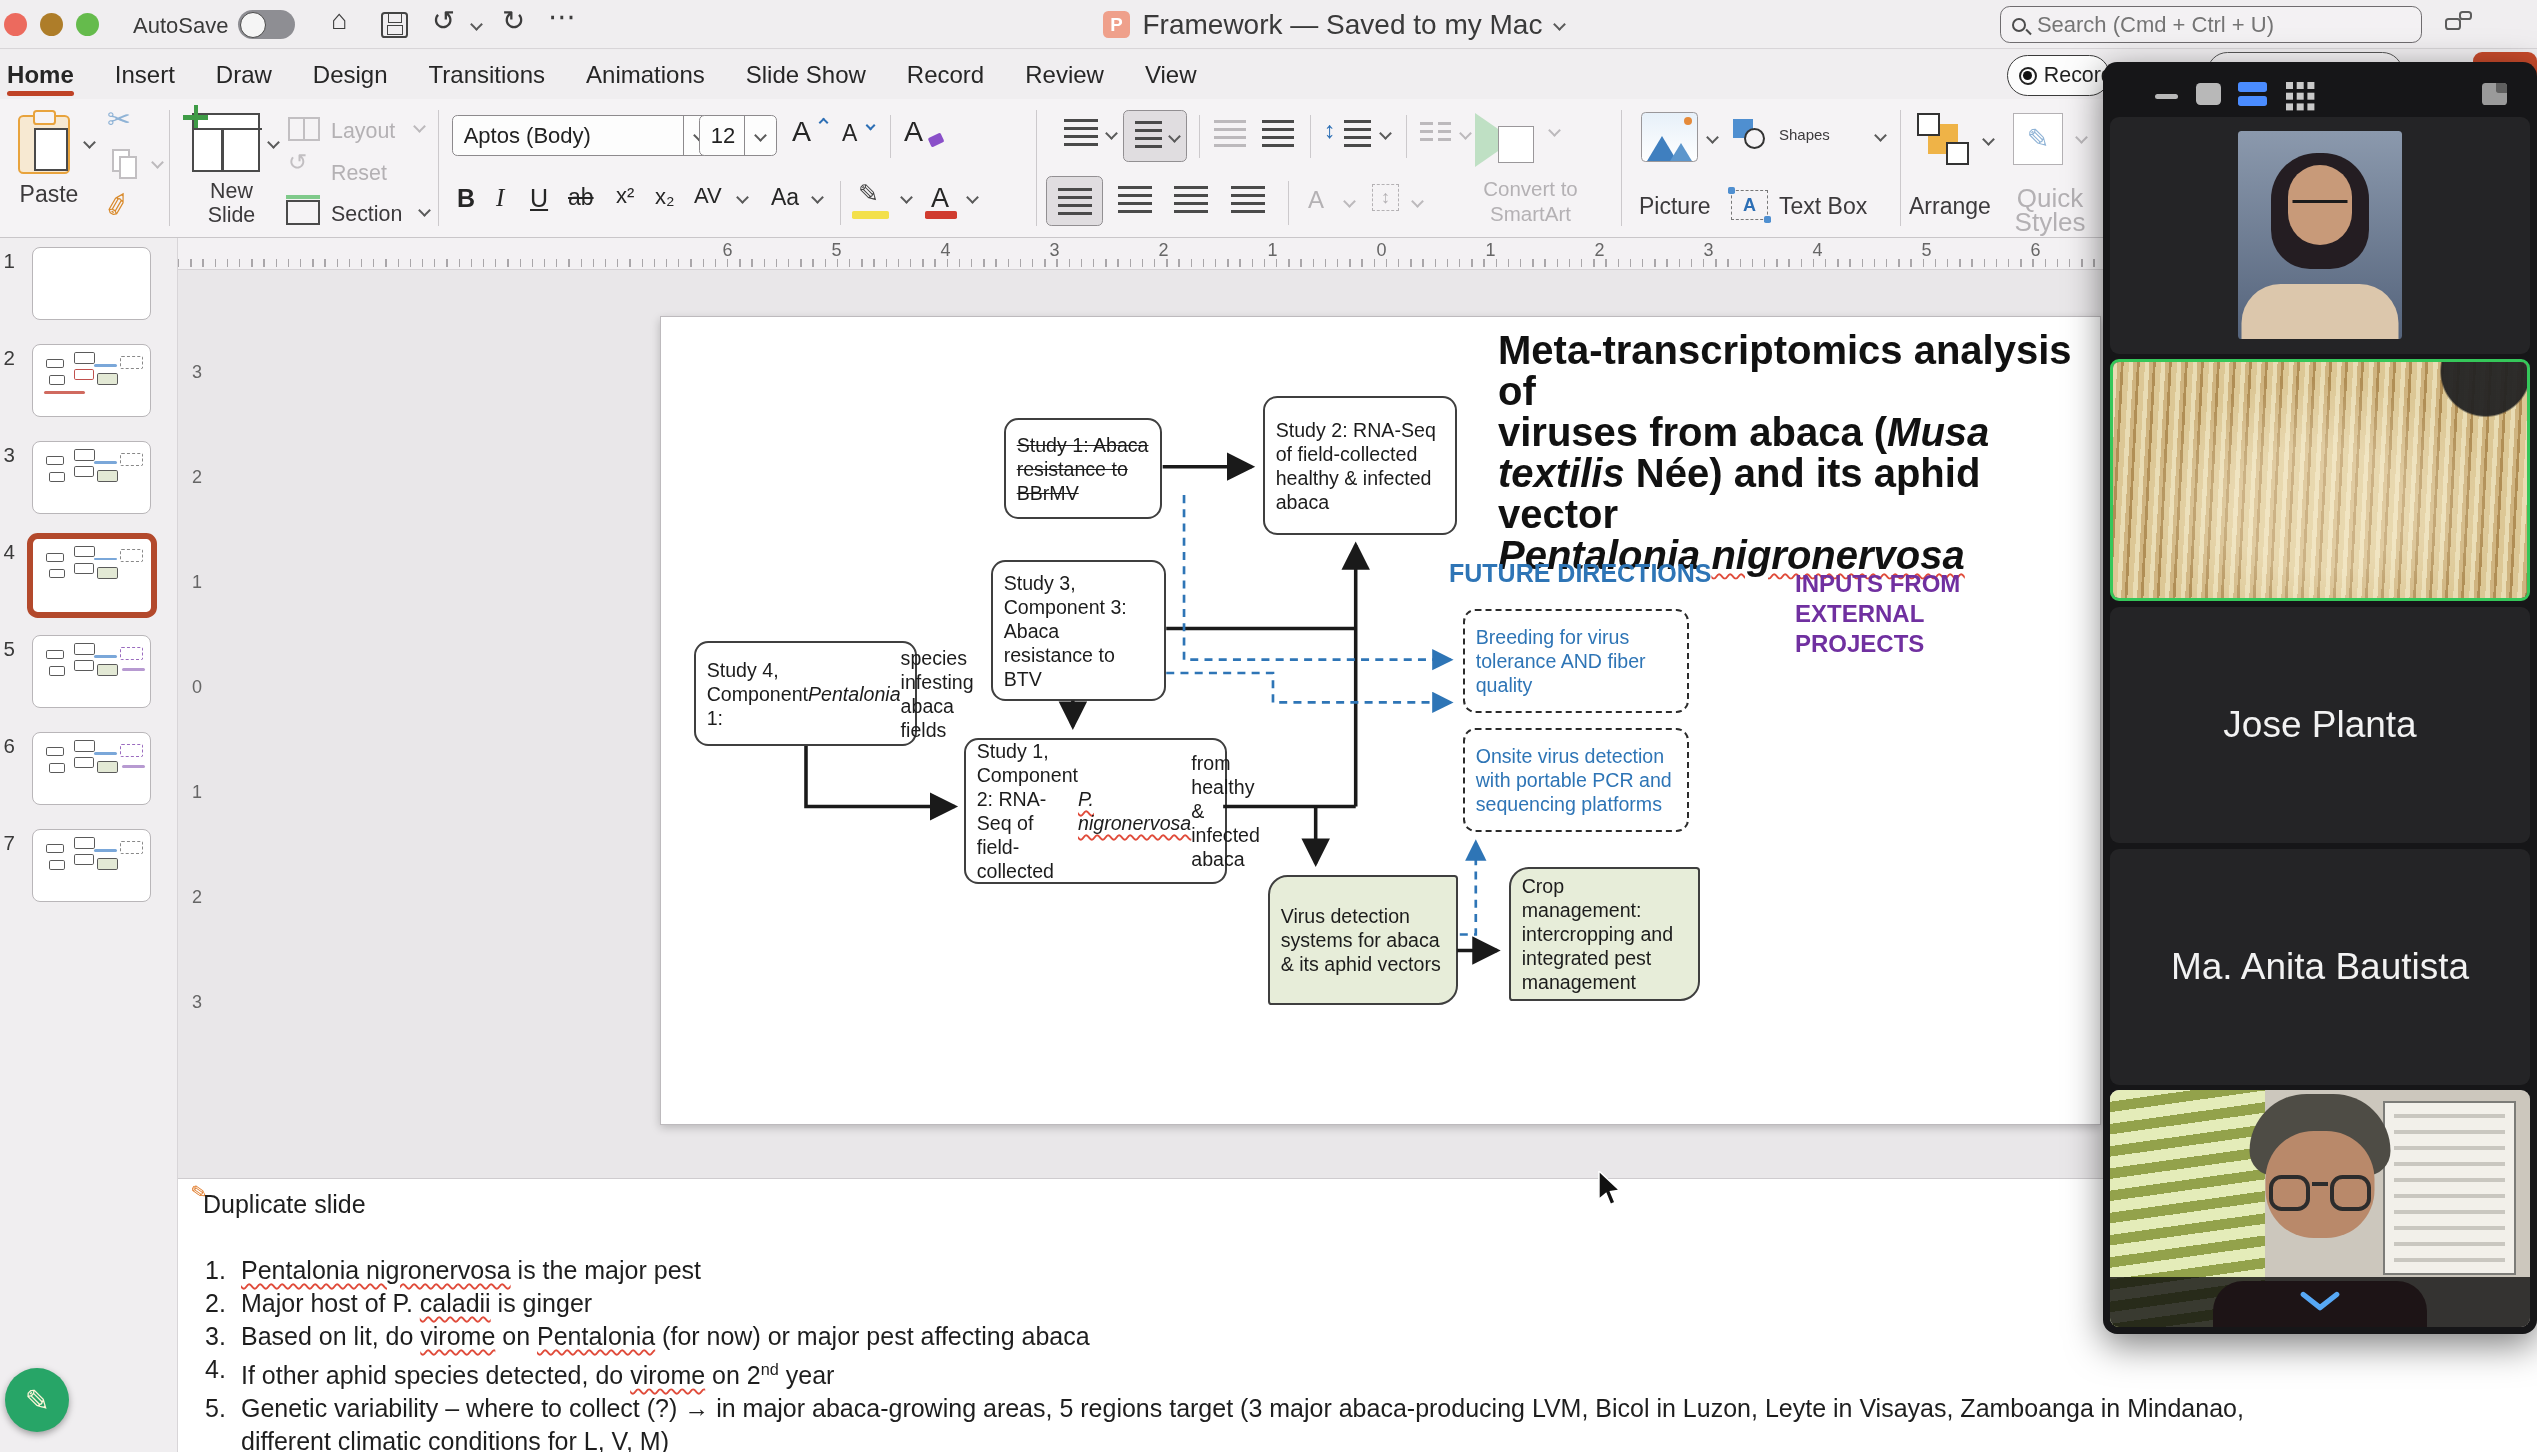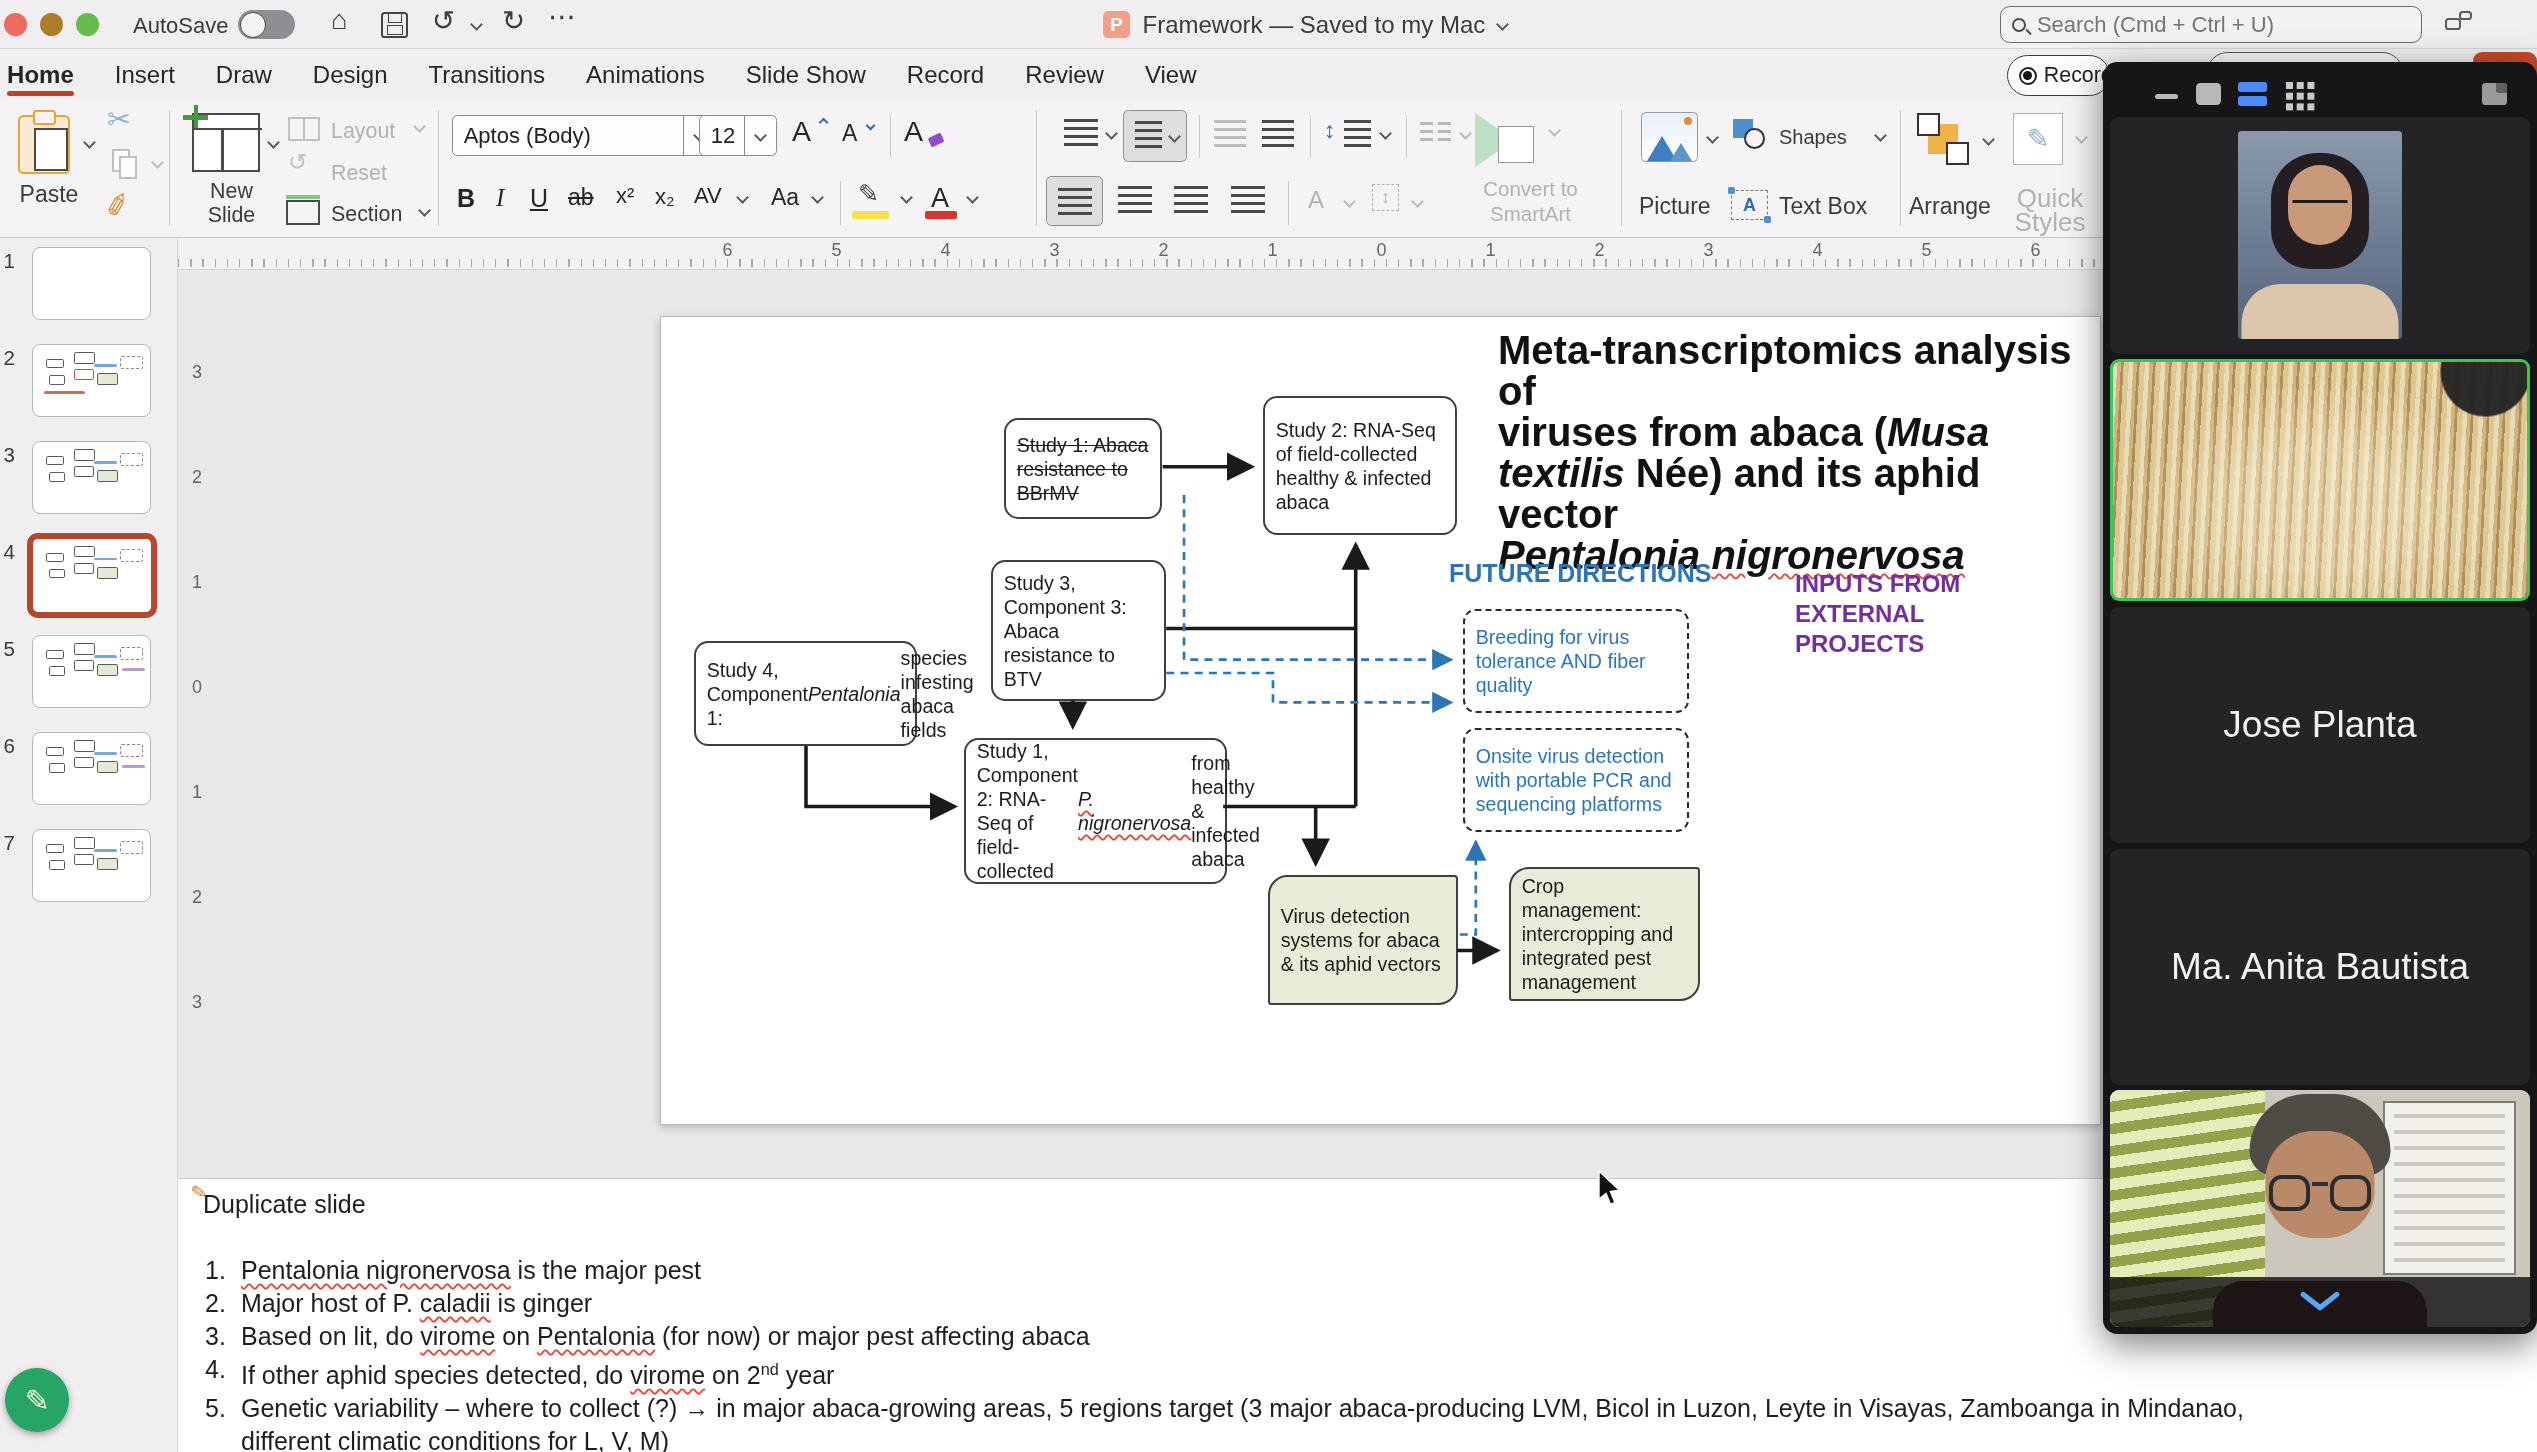--- a/index.html
+++ b/index.html
@@ -23,21 +23,21 @@
   .light{position:absolute;top:12.5px;width:23px;height:23px;border-radius:50%;}
   #autosave-label{left:133px;top:12.5px;font-size:22px;color:#3a3a3a;}
   #autosave-toggle{left:238px;top:9.8px;width:57px;height:29px;background:#8e8e93;border-radius:15px;}
   #autosave-toggle .knob{position:absolute;left:1.8px;top:1.8px;width:26px;height:26px;border-radius:50%;background:#f5f5f5;border:1.8px solid #4a4a4a;}
   .tb-ic{position:absolute;top:3.6px;font-size:27.6px;color:#3c3c3c;}
   #save-icon{left:381px;top:11.6px;width:27px;height:26px;border:2.2px solid #444;border-radius:3.6px;}
   #save-icon:before{content:"";position:absolute;left:5.3px;top:0;width:11.6px;height:8px;border:1.8px solid #444;border-top:none;}
   #save-icon:after{content:"";position:absolute;left:3.6px;bottom:0.9px;width:14.2px;height:8px;border:1.8px solid #444;}
   #doc-title-wrap{left:1103px;top:0;height:49px;display:flex;align-items:center;gap:12.5px;}
   #ppt-icon{width:27px;height:27px;border-radius:5.3px;background:#efa08b;color:#fff;font-weight:bold;font-size:18.7px;display:flex;align-items:center;justify-content:center;}
-  #doc-title{font-size:24px;color:#3a3a3a;}
+  #doc-title{font-size:28px;color:#3a3a3a;}
   #search-field{left:2000px;top:6.2px;width:422px;height:37px;border:1.8px solid #6f6c6f;border-radius:9.8px;background:#f3f1f3;display:flex;align-items:center;padding:0 10.7px;gap:9px;}
   #search-field input{border:none;outline:none;background:transparent;font-size:22px;color:#3e3e3e;width:100%;}
   .mag{width:14.2px;height:14.2px;border:2.2px solid #4c4c4c;border-radius:50%;position:relative;flex:0 0 auto;}
   .mag:after{content:"";position:absolute;left:11.6px;top:11.6px;width:7.1px;height:2.2px;background:#4c4c4c;transform:rotate(45deg);}
   #layout-toggle-icon{left:2445px;top:10.7px;width:36px;height:28.5px;}
   #layout-toggle-icon i{position:absolute;border:2.2px solid #5c5c5c;border-radius:3.6px;display:block;}
 
   
   #tabrow{left:0;top:50px;width:2538px;height:49px;background:#f0eef0;display:flex;align-items:center;gap:41px;padding-left:7.1px;}
   .tab{font-size:24px;color:#262626;position:relative;height:49px;display:flex;align-items:center;cursor:default;text-align:right;}
@@ -378,21 +378,21 @@
         <span class="mt1"></span>
         <span class="mt2"></span>
         <span class="sun"></span>
       </div>
     <span class="ch" style="position:absolute;left:1708px;top:34px;"></span>
     <span class="lbl" style="left:1639px;top:94px;font-size:23px;">Picture</span>
     <div class="abs" id="shapes-icon">
         <span class="sq"></span>
         <span class="ci"></span>
       </div>
-    <span class="lbl" style="left:1779px;top:27px;font-size:20px;">Shapes</span>
+    <span class="lbl" style="left:1779px;top:27px;font-size:15px;">Shapes</span>
     <span class="ch" style="position:absolute;left:1876px;top:32px;"></span>
     <div id="textbox-icon">A<i style="left:-3.6px;top:-3.6px;"></i><i style="right:-3.6px;bottom:-3.6px;"></i></div>
     <span class="lbl" style="left:1779px;top:94px;font-size:23px;">Text Box</span>
     <span class="vdiv" style="left:1900px;"></span>
     <div class="abs" id="arrange-icon">
         <span class="o"></span>
         <span class="w1"></span>
         <span class="w2"></span>
       </div>
     <span class="ch" style="position:absolute;left:1984px;top:36px;"></span>

